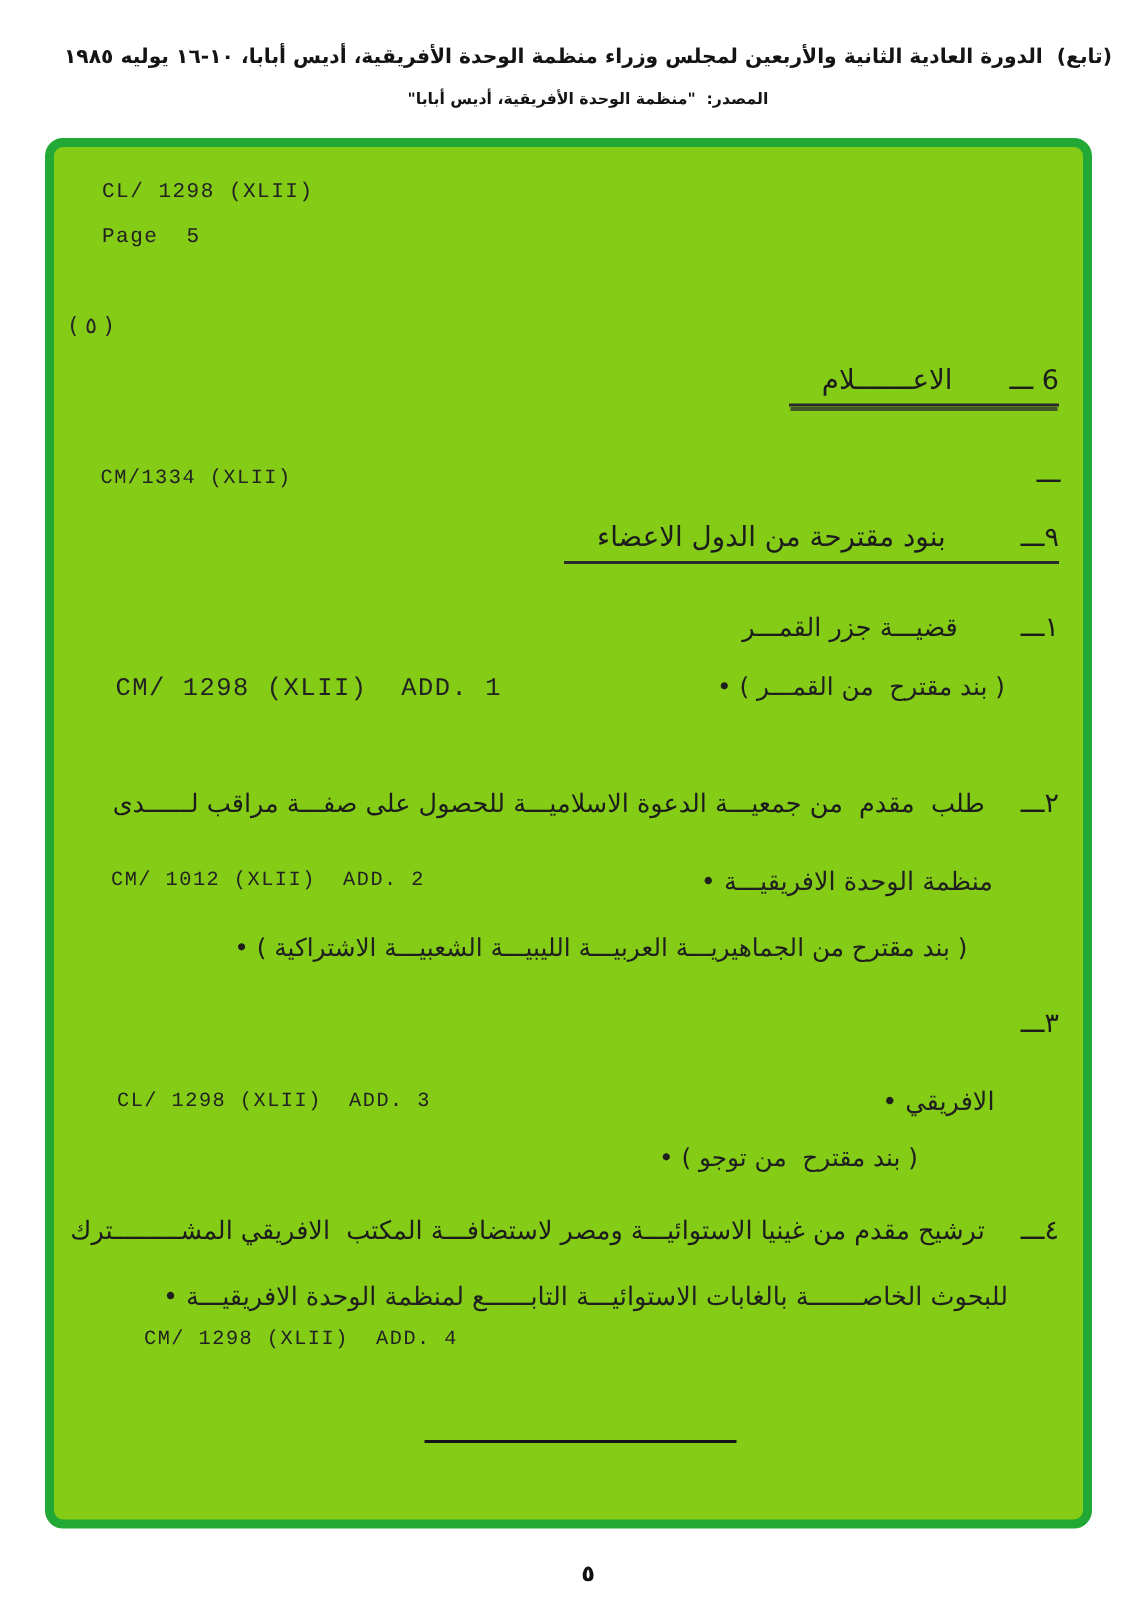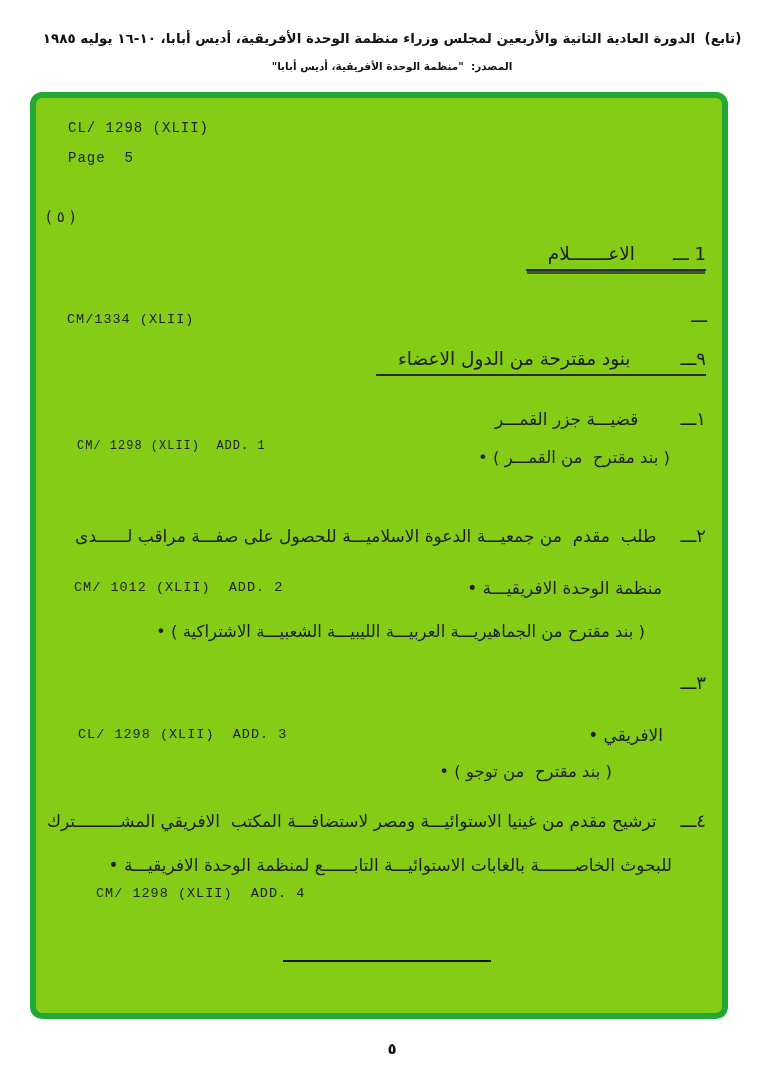--- a/index.html
+++ b/index.html
@@ -45,21 +45,21 @@
     border-bottom:2px solid #2a2a2a;
     padding-bottom:5px;padding-left:22px;
   }
   .dbl{box-shadow:0 4px 0 -1px rgba(45,45,45,.75);}
   .sec8{top:145px;right:16px;column-gap:38px;}
   .rep-row{top:207px;right:15px;column-gap:30px;}
   .rep-ref{left:31px;top:214px;font-size:13.5px;letter-spacing:1px;}
   .sec9{top:250px;right:16px;column-gap:50px;}
   .it1{top:310px;right:16px;column-gap:42px;}
   .note1{top:350px;right:52px;font-size:16.5px;}
-  .ref1{left:41px;top:341px;font-size:12px;letter-spacing:1px;}
+  .ref1{left:41px;top:352px;font-size:17px;letter-spacing:1px;}
   .it2{top:427px;right:16px;column-gap:24px;}
   .it2b{top:480px;right:60px;font-size:17px;}
   .ref2{left:38px;top:482px;font-size:13.5px;letter-spacing:1px;}
   .note2{top:524px;right:77px;font-size:16.5px;}
   .it3{top:574px;right:16px;column-gap:24px;}
   .it3b{top:627px;right:59px;font-size:17px;}
   .ref3{left:42px;top:629px;font-size:13.5px;letter-spacing:1px;}
   .note3{top:664px;right:110px;font-size:16.5px;}
   .it4{top:712px;right:16px;column-gap:24px;}
   .it4b{top:757px;right:50px;font-size:17px;}
@@ -78,21 +78,21 @@
   <div class="hdr1 ar">(تابع)  الدورة العادية الثانية والأربعين لمجلس وزراء منظمة الوحدة الأفريقية، أديس أبابا، ١٠-١٦ يوليه ١٩٨٥</div>
   <div class="hdr2 ar">المصدر:  "منظمة الوحدة الأفريقية، أديس أبابا"</div>
 
   <div class="frame">
 
     <div class="mono ref-top">CL/ 1298 (XLII)</div>
     <div class="mono page-label">Page  5</div>
     <div class="ar page-marker">( ٥ )</div>
 
     <div class="row sec8 heading dbl">
-      <span class="num ar">1 ـــ</span>
+      <span class="num ar">6 ـــ</span>
       <span class="txt ar">الاعـــــــلام</span>
     </div>
 
     <div class="row rep-row">
       <span class="num ar">ـــ</span>
     </div>
     <div class="mono rep-ref">CM/1334 (XLII)</div>
 
     <div class="row sec9 heading">
       <span class="num ar">٩ـــ</span>

